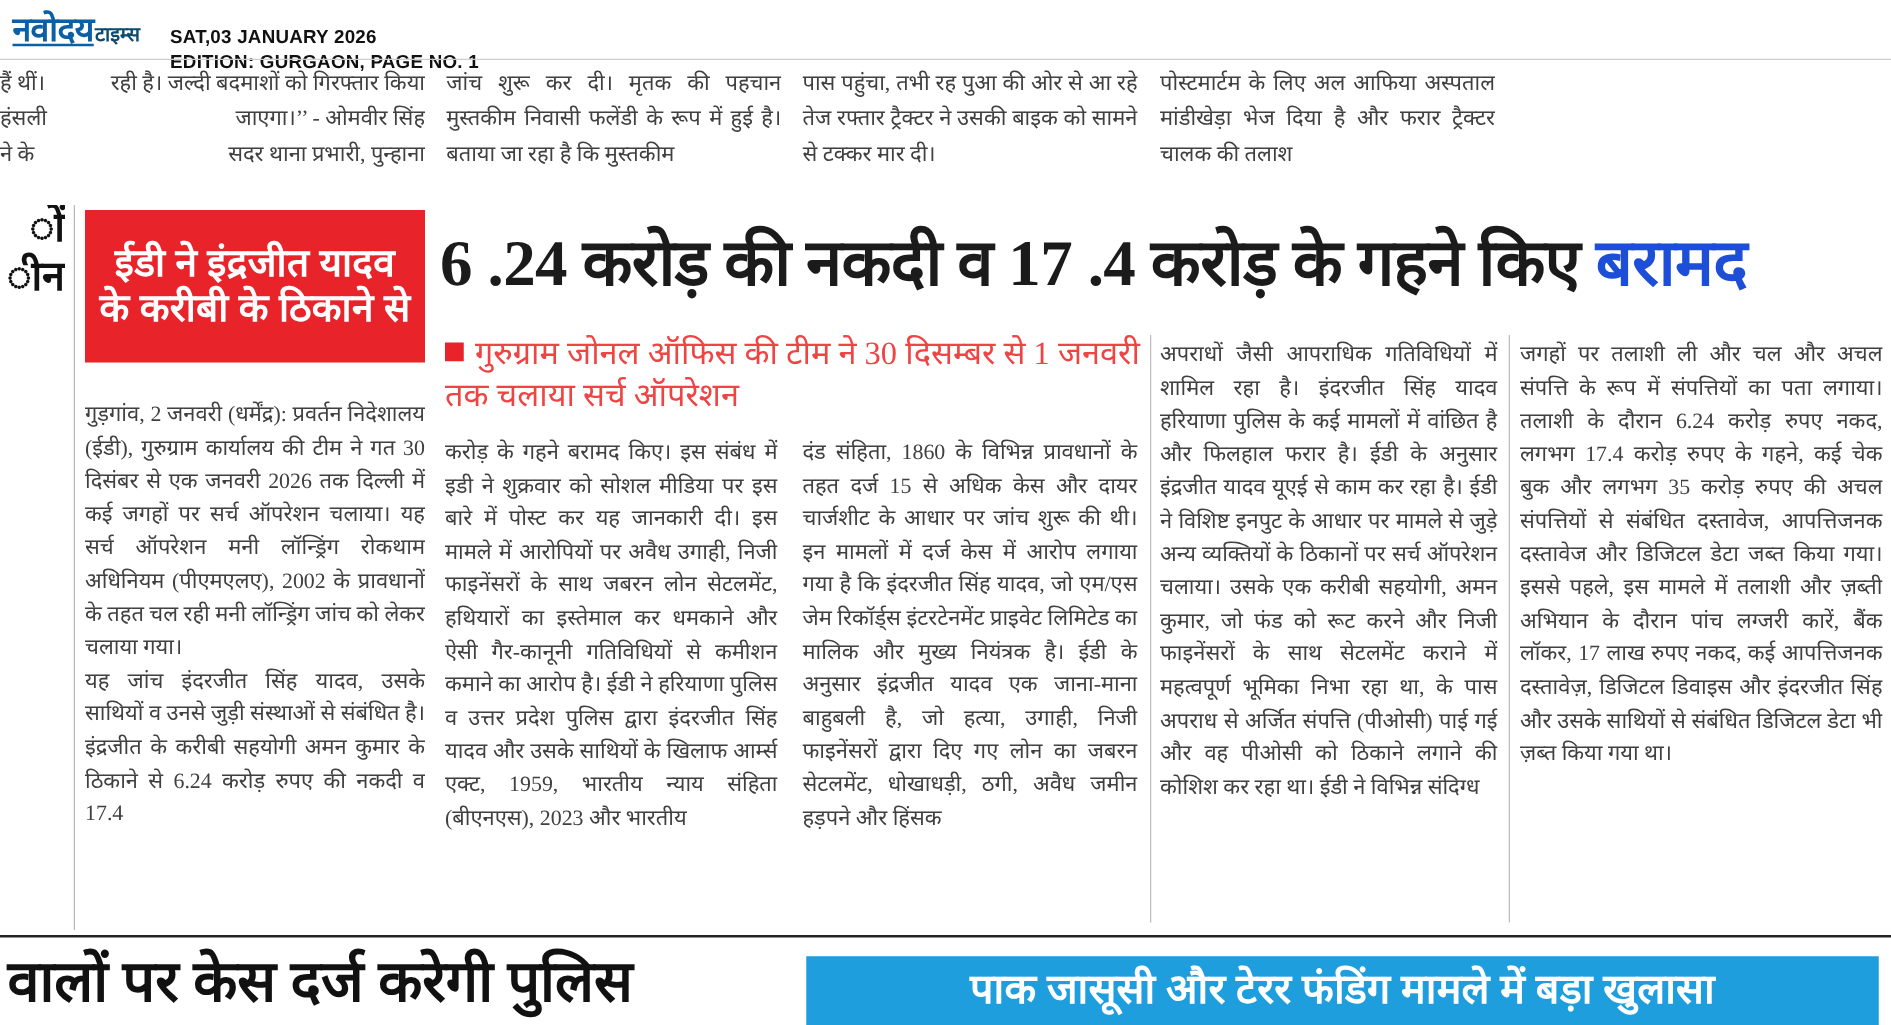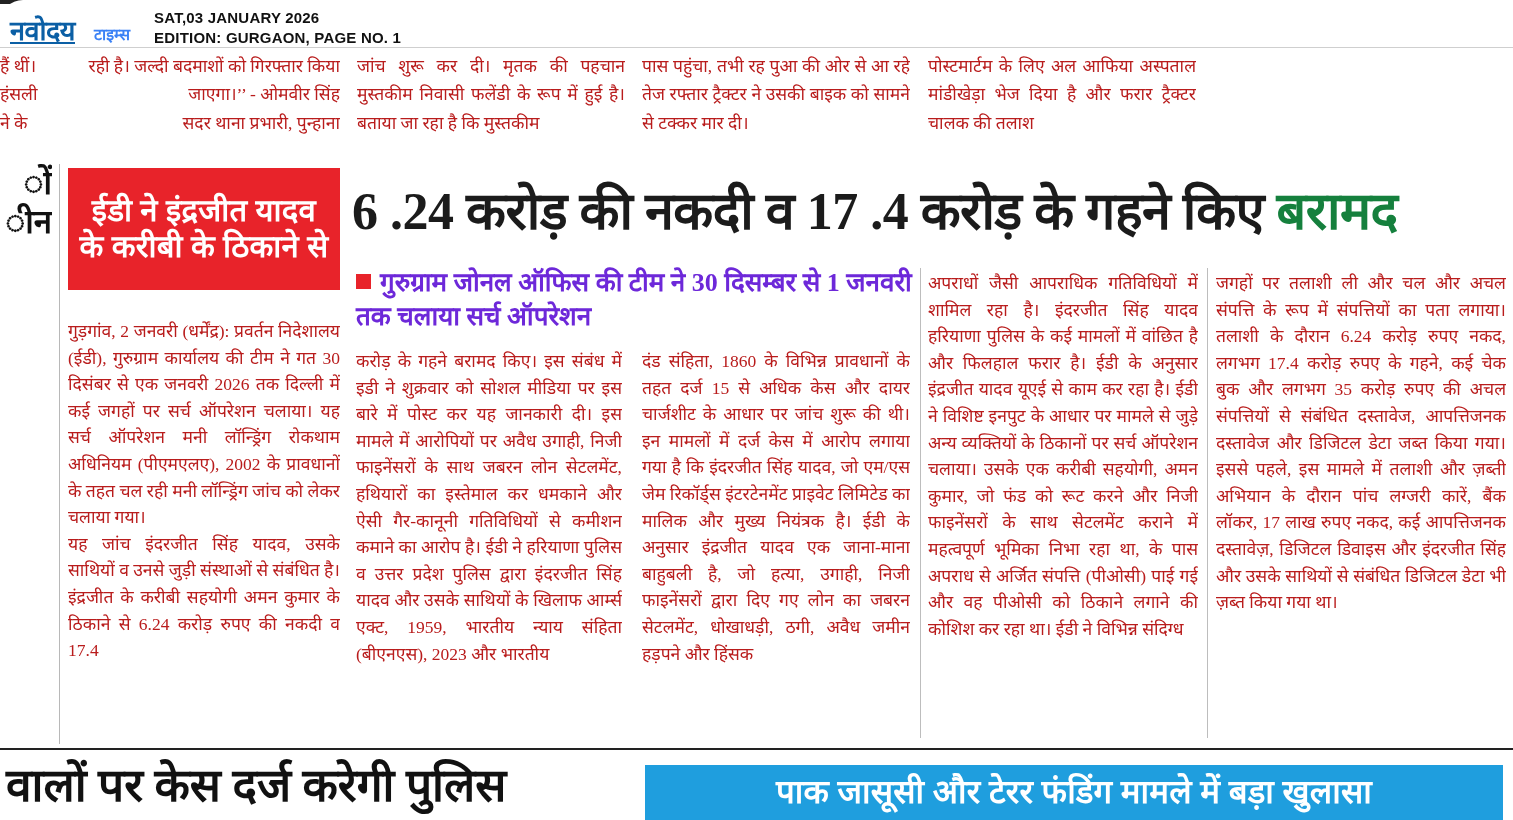--- a/index.html
+++ b/index.html
@@ -6,43 +6,43 @@
   body{
     width:1513px;height:820px;
     background:#ffffff;
     font-family:"Liberation Serif","DejaVu Serif",serif;
     overflow:hidden;
     position:relative;
   }
   .page{position:relative;width:1513px;height:820px;overflow:hidden;background:#fff;}
 
   
-  .masthead{position:absolute;left:0;top:0;width:1513px;height:48px;background:#fff;display:flex;align-items:flex-end;border-radius:23px;}
+  .masthead{position:absolute;left:0;top:0;width:1513px;height:48px;background:#fff;display:flex;align-items:flex-start;}
   .logo{margin-left:10px;margin-top:4px;display:flex;align-items:baseline;}
   .logo-main{
     font-family:"Liberation Sans","DejaVu Sans",sans-serif;
     font-weight:bold;font-size:27px;color:#0b5fa5;letter-spacing:-0.5px;
     text-decoration:underline;text-decoration-thickness:2px;text-underline-offset:2px;
   }
   .logo-sub{
     font-family:"Liberation Sans","DejaVu Sans",sans-serif;
-    font-weight:bold;font-size:16px;color:#3b82f6;margin-left:19px;
+    font-weight:bold;font-size:16px;color:#0c4a6e;margin-left:1px;
   }
   .mast-meta{
     margin-left:24px;margin-top:20px;
     font-family:"Liberation Sans","DejaVu Sans",sans-serif;
     font-weight:bold;font-size:15px;color:#111;line-height:1.35;
     letter-spacing:0.2px;
   }
   .mast-rule{position:absolute;left:0;top:47px;width:1513px;height:1px;background:#cfcfcf;}
 
   
   .hindi{
     font-family:"Liberation Serif","DejaVu Serif",serif;
-    font-size:17.5px;line-height:1.52;color:#b91c1c;
+    font-size:17.5px;line-height:1.52;color:#404040;
     text-align:justify;text-justify:inter-word;
     -webkit-hyphens:none;hyphens:none;
   }
 
   
   .topstrip{position:absolute;left:0;top:52px;width:1513px;height:100px;}
   .topcol{position:absolute;top:0;overflow:hidden;height:95px;}
   .topcol .hindi{font-size:17.5px;line-height:1.62;}
   .tc0{left:0;width:58px;text-align:right;}
   .tc1{left:72px;width:268px;}
@@ -76,27 +76,27 @@
     letter-spacing:0.3px;
   }
 
   
   .headline{
     position:absolute;left:352px;top:186px;width:1160px;height:66px;
     font-family:"Liberation Serif","DejaVu Serif",serif;
     font-weight:bold;font-size:52px;line-height:1.0;color:#1b1b1b;
     white-space:nowrap;letter-spacing:-0.5px;
   }
-  .headline .hl-accent{color:#15803d;font-family:Liberation Serif, serif;}
+  .headline .hl-accent{color:#1d4ed8;font-family:Liberation Serif, serif;}
 
   
   .subhead{
     position:absolute;left:356px;top:266px;width:566px;
     font-family:"Liberation Serif","DejaVu Serif",serif;
-    font-weight:bold;font-size:26px;line-height:1.32;color:#6d28d9;
+    font-weight:normal;font-size:26px;line-height:1.32;color:#ef4444;
   }
   .bullet{
     display:inline-block;width:15px;height:15px;background:#e8232a;
     margin-right:9px;vertical-align:2px;
   }
 
   
   .col{position:absolute;overflow:hidden;}
   .col p{margin:0;text-indent:0;}
   .col p + p{margin-top:0;}

